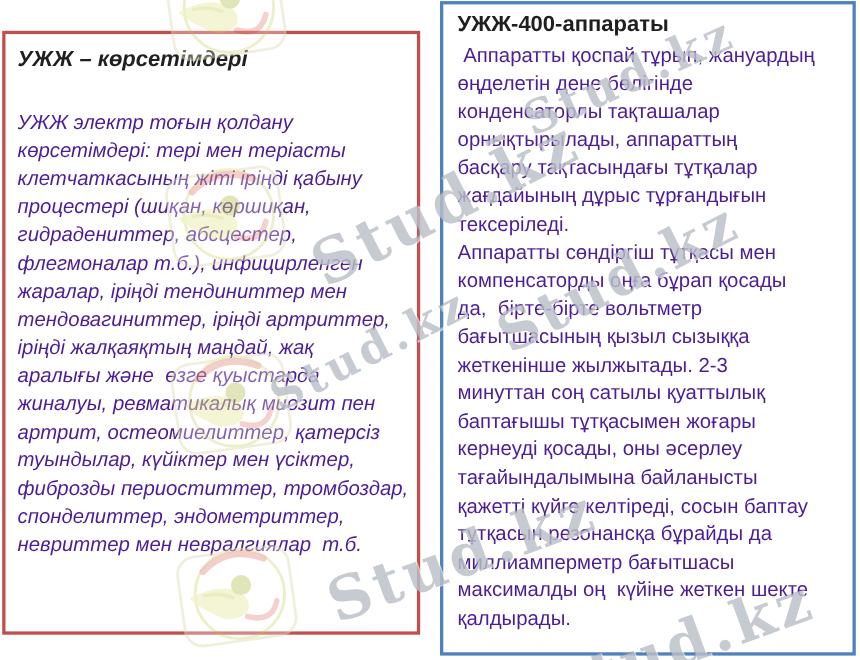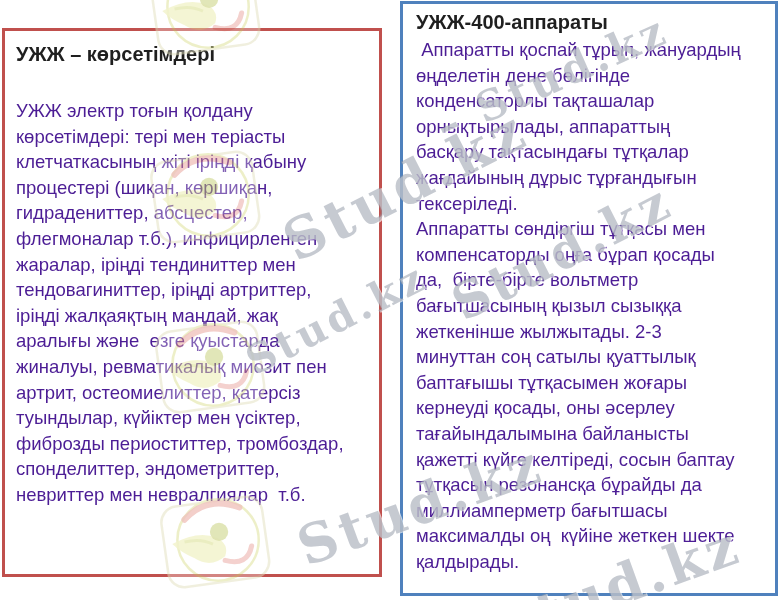--- a/index.html
+++ b/index.html
@@ -11,20 +11,21 @@
   .page{position:absolute;inset:0;}
 
   
   .panel{
     position:absolute;background:#ffffff;box-sizing:content-box;
   }
   .panel-left{
     left:2px;top:28px;width:374px;height:543px;
     border:3px solid #c0504d;
     padding:0;
+    font-style:italic;
   }
   .panel-right{
     left:400px;top:1px;width:372px;height:589px;
     border:3px solid #4f81bd;
   }
   .panel-inner{padding:10px 6px 0 11px;}
   .panel-right .panel-inner{padding:5px 6px 0 13px;}
   .panel-title{
     font-size:20px;font-weight:bold;color:#1f1f1f;
     line-height:26px;margin:0;

